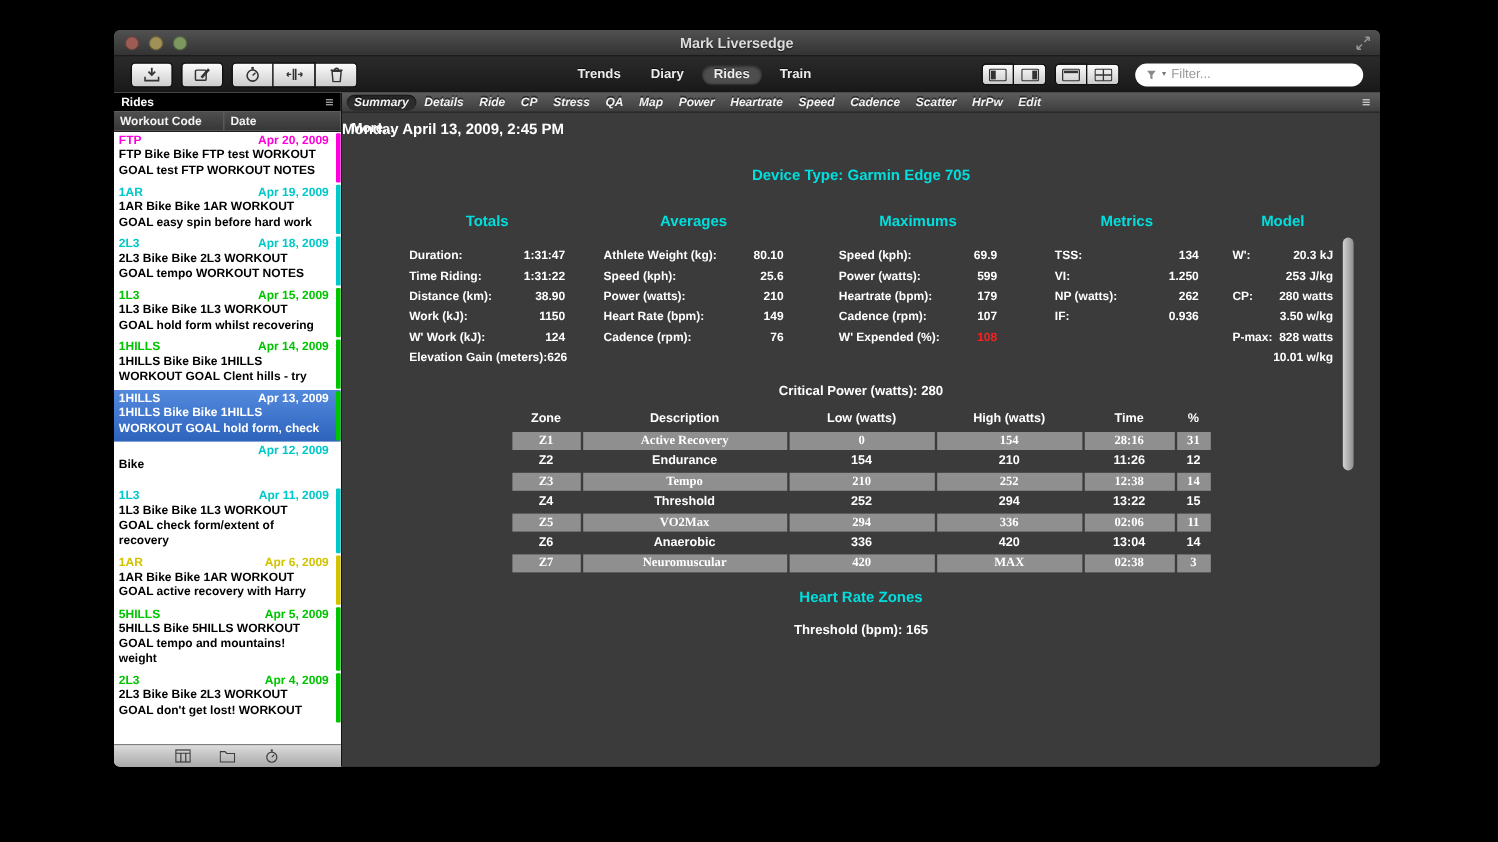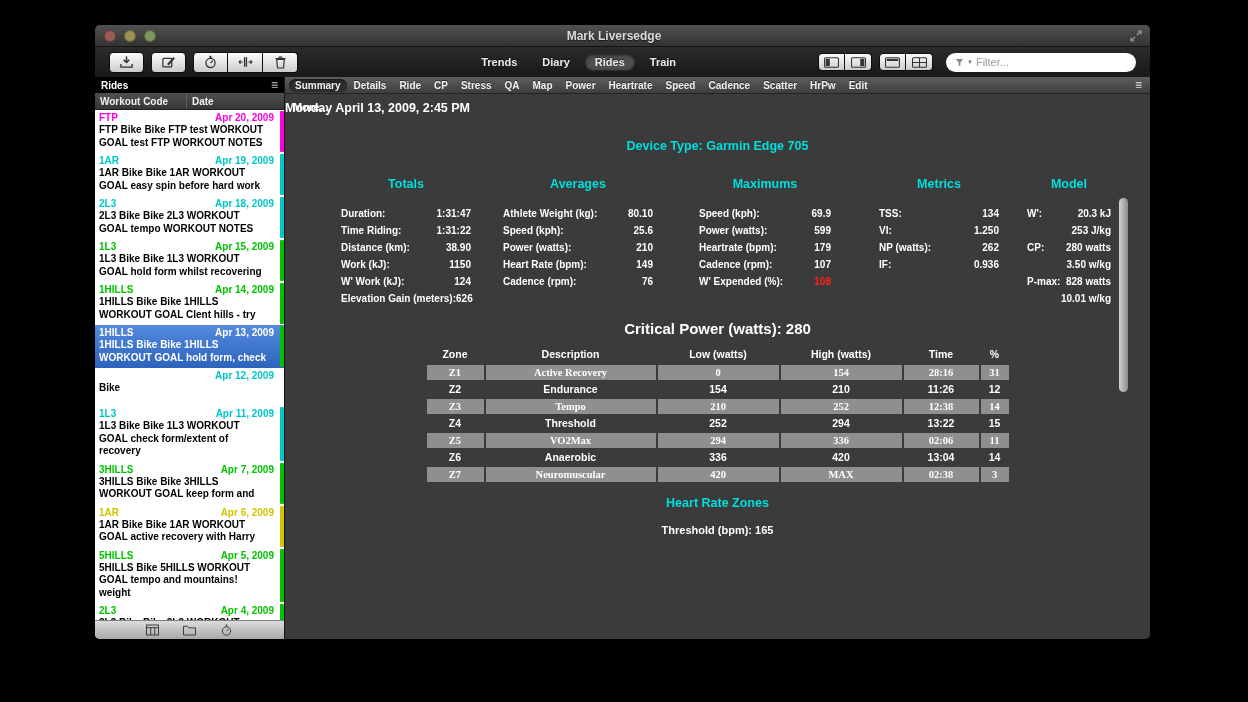--- a/index.html
+++ b/index.html
@@ -64,42 +64,42 @@
   .sb-footer { height:19px; flex:0 0 auto; background:linear-gradient(#dcdcdc,#a9a9a9); border-top:1px solid #808080;
                display:flex; align-items:center; justify-content:center; gap:24px; }
   .ft-btn { background:none; border:none; padding:0; display:flex; align-items:center; }
   .ft-btn svg { width:13px; height:12px; }
   
   .content-col { flex:1; display:flex; flex-direction:column; min-width:0; }
   .subtab-bar { height:17px; flex:0 0 auto; background:linear-gradient(#5d5d5d,#3e3e3e); border-bottom:1px solid #242424;
                 display:flex; align-items:center; padding:0 8px 0 4px; }
   .subtabs { display:flex; align-items:center; gap:1px; flex:1; }
   .subtab { color:#f2f2f2; font-size:10px; font-weight:bold; padding:1px 6px; border-radius:8px;
-            text-shadow:0 -1px 0 rgba(0,0,0,.5); white-space:nowrap; }
+            text-shadow:0 -1px 0 rgba(0,0,0,.5); white-space:nowrap;font-style:italic; }
   .subtab.active { background:#2d2d2d; box-shadow:inset 0 1px 2px rgba(0,0,0,.6); }
   .subtab-bar .menu-icon { color:#e6e6e6; }
   .content { flex:1; position:relative; background:#3b3b3b; color:#fff; overflow:hidden; font-weight:bold; }
   .more { position:absolute; left:8px; top:7px; font-size:11px; color:#fff; }
   .ride-title { padding-top:7px; font-size:12.5px; }
   .device { text-align:center; margin-top:24px; font-size:12.5px; color:#00dede; }
   .cols-row { display:flex; margin-top:24px; padding-left:56px; }
   .sum-col { flex:0 0 auto; }
   .sum-col:nth-child(1) { width:130px; margin-right:32px; }
   .sum-col:nth-child(2) { width:150px; margin-right:46px; }
   .sum-col:nth-child(3) { width:132px; margin-right:48px; }
   .sum-col:nth-child(4) { width:120px; margin-right:28px; }
   .sum-col:nth-child(5) { width:84px; }
   .sum-title { text-align:center; color:#00dede; font-size:12.5px; margin-bottom:14px; }
   .sum-row { display:flex; justify-content:space-between; font-size:10px; line-height:17px; }
   .s-label { white-space:nowrap; }
   .s-value { text-align:center; margin-left:auto; }
   .sum-row.red .s-value { color:#ff1f1f; }
   .sum-col:nth-child(5) .s-label { white-space:normal; max-width:40px; }
   .pz-title { text-align:center; color:#00dede; font-size:12.5px; margin-top:60px; }
-  .pz-sub { text-align:center; font-size:15px; margin-top:13px; }
+  .pz-sub { text-align:center; font-size:11px; margin-top:13px; }
   .pz-table { width:582px; margin:10px auto 0; }
   .pz-head, .pz-row { display:flex; gap:2px; margin-bottom:2px; }
   .pz-head { margin-bottom:3px; }
   .pz-hcell, .pz-cell { text-align:center; font-size:10.5px; line-height:15px; height:15px; overflow:hidden; }
   .pz-hcell:nth-child(1), .pz-cell:nth-child(1) { width:57px; }
   .pz-hcell:nth-child(2), .pz-cell:nth-child(2) { width:170px; }
   .pz-hcell:nth-child(3), .pz-cell:nth-child(3) { width:121px; }
   .pz-hcell:nth-child(4), .pz-cell:nth-child(4) { width:121px; }
   .pz-hcell:nth-child(5), .pz-cell:nth-child(5) { width:75px; }
   .pz-hcell:nth-child(6), .pz-cell:nth-child(6) { width:28px; }
@@ -281,28 +281,20 @@
             <div class="r-desc">Bike</div>
             <span class="r-stripe"></span>
           </div>
             <div class="ride-item">
             <div class="r-line1">
               <span class="r-code" style="color: rgb(0, 200, 200);">1L3</span>
               <span class="r-date" style="color: rgb(0, 200, 200);">Apr 11, 2009</span>
             </div>
             <div class="r-desc">1L3 Bike Bike 1L3 WORKOUT GOAL check form/extent of recovery</div>
             <span class="r-stripe" style="background: rgb(0, 200, 200);"></span>
-          </div>
-            <div class="ride-item">
-            <div class="r-line1">
-              <span class="r-code" style="color: rgb(0, 196, 0);">3HILLS</span>
-              <span class="r-date" style="color: rgb(0, 196, 0);">Apr 7, 2009</span>
-            </div>
-            <div class="r-desc">3HILLS Bike Bike 3HILLS WORKOUT GOAL keep form and</div>
-            <span class="r-stripe" style="background: rgb(0, 196, 0);"></span>
           </div>
             <div class="ride-item">
             <div class="r-line1">
               <span class="r-code" style="color: rgb(210, 195, 0);">1AR</span>
               <span class="r-date" style="color: rgb(210, 195, 0);">Apr 6, 2009</span>
             </div>
             <div class="r-desc">1AR Bike Bike 1AR WORKOUT GOAL active recovery with Harry</div>
             <span class="r-stripe" style="background: rgb(210, 195, 0);"></span>
           </div>
             <div class="ride-item">

